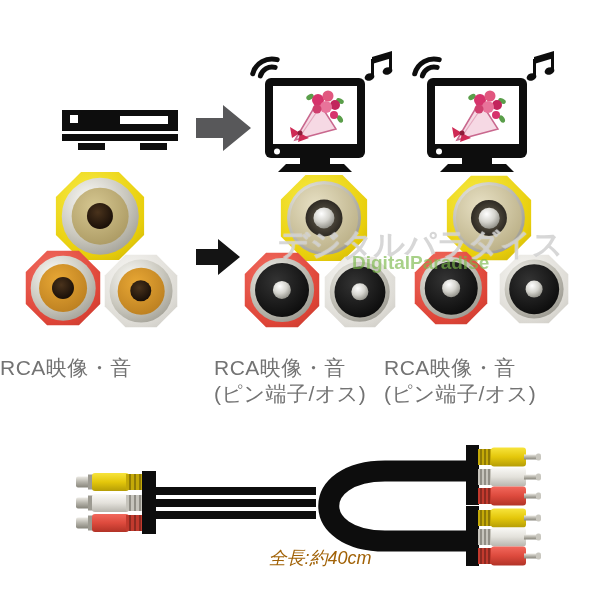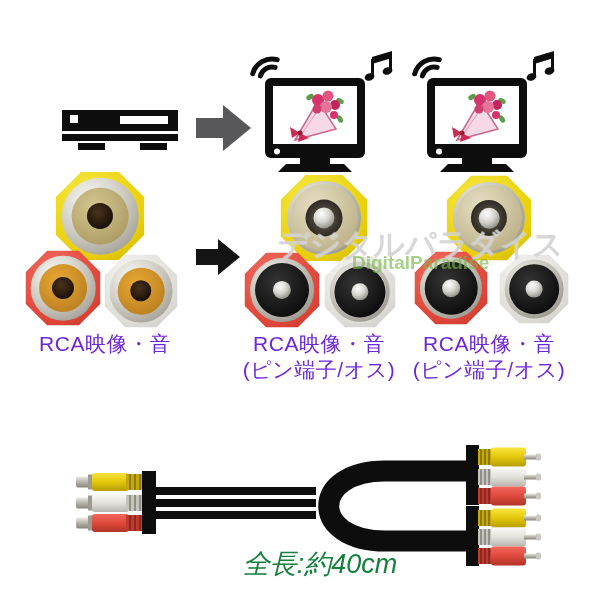--- a/index.html
+++ b/index.html
@@ -18,30 +18,30 @@
   .female.yellow .face{width:63%;height:63%;background:radial-gradient(circle at 40% 34%,#d6c791,#a18f58);}
   .female.red .face,.female.white .face{width:63%;height:63%;background:radial-gradient(circle at 40% 34%,#e9a835,#b0751b);}
   .female .hole{width:29%;height:29%;background:radial-gradient(circle at 42% 36%,#4a331c,#190f08 75%);}
   .male .rim{width:84%;height:84%;background:radial-gradient(circle at 36% 30%,#f2f1ec,#bab8ae 55%,#83817a);}
   .male.yellow .face{width:77%;height:77%;background:radial-gradient(circle at 38% 32%,#e7e0c4,#b0a478);}
   .male.red .face,.male.white .face{width:71%;height:71%;background:radial-gradient(circle at 40% 34%,#343434,#0c0c0c 78%);}
   .male.yellow .pinring{width:42%;height:42%;background:radial-gradient(circle,#6a6352,#2a2620 75%);}
   .male .pin{width:24%;height:24%;background:radial-gradient(circle at 38% 30%,#ffffff,#d5d4ce 42%,#7d7c74 88%);}
 
   
-  .grp-label{position:absolute;width:210px;text-align:center;color:#6d28d9;
-    font-size:21px;line-height:26px;letter-spacing:0.5px;}
+  .grp-label{position:absolute;width:210px;text-align:left;color:#737373;
+    font-size:21px;line-height:26px;letter-spacing:0.5px;margin-top:24px;}
   
   .wm-jp{position:absolute;left:278px;top:224px;font-size:31px;font-weight:bold;
     color:rgba(182,182,182,0.55);text-shadow:0 0 1px rgba(255,255,255,0.8);white-space:nowrap;z-index:5;}
   .wm-en{position:absolute;left:352px;top:252px;font-size:19px;font-weight:bold;
     color:rgba(122,184,72,0.65);white-space:nowrap;z-index:5;}
   
   .len-label{position:absolute;left:238px;top:546px;width:164px;text-align:center;
-    font-style:italic;font-size:27px;color:#15803d;}
+    font-style:italic;font-size:18px;color:#a16207;}
 </style>
 </head>
 <body>
 
 <div class="canvas">
 
   <svg class="abs" style="left:55px;top:100px" width="130" height="55" viewBox="0 0 130 55">
     <rect x="7" y="10" width="116" height="21" fill="#0d0d0d"></rect>
     <rect x="15" y="15" width="8" height="8" fill="#fff"></rect>
     <rect x="65" y="16" width="48" height="8" fill="#fff"></rect>

